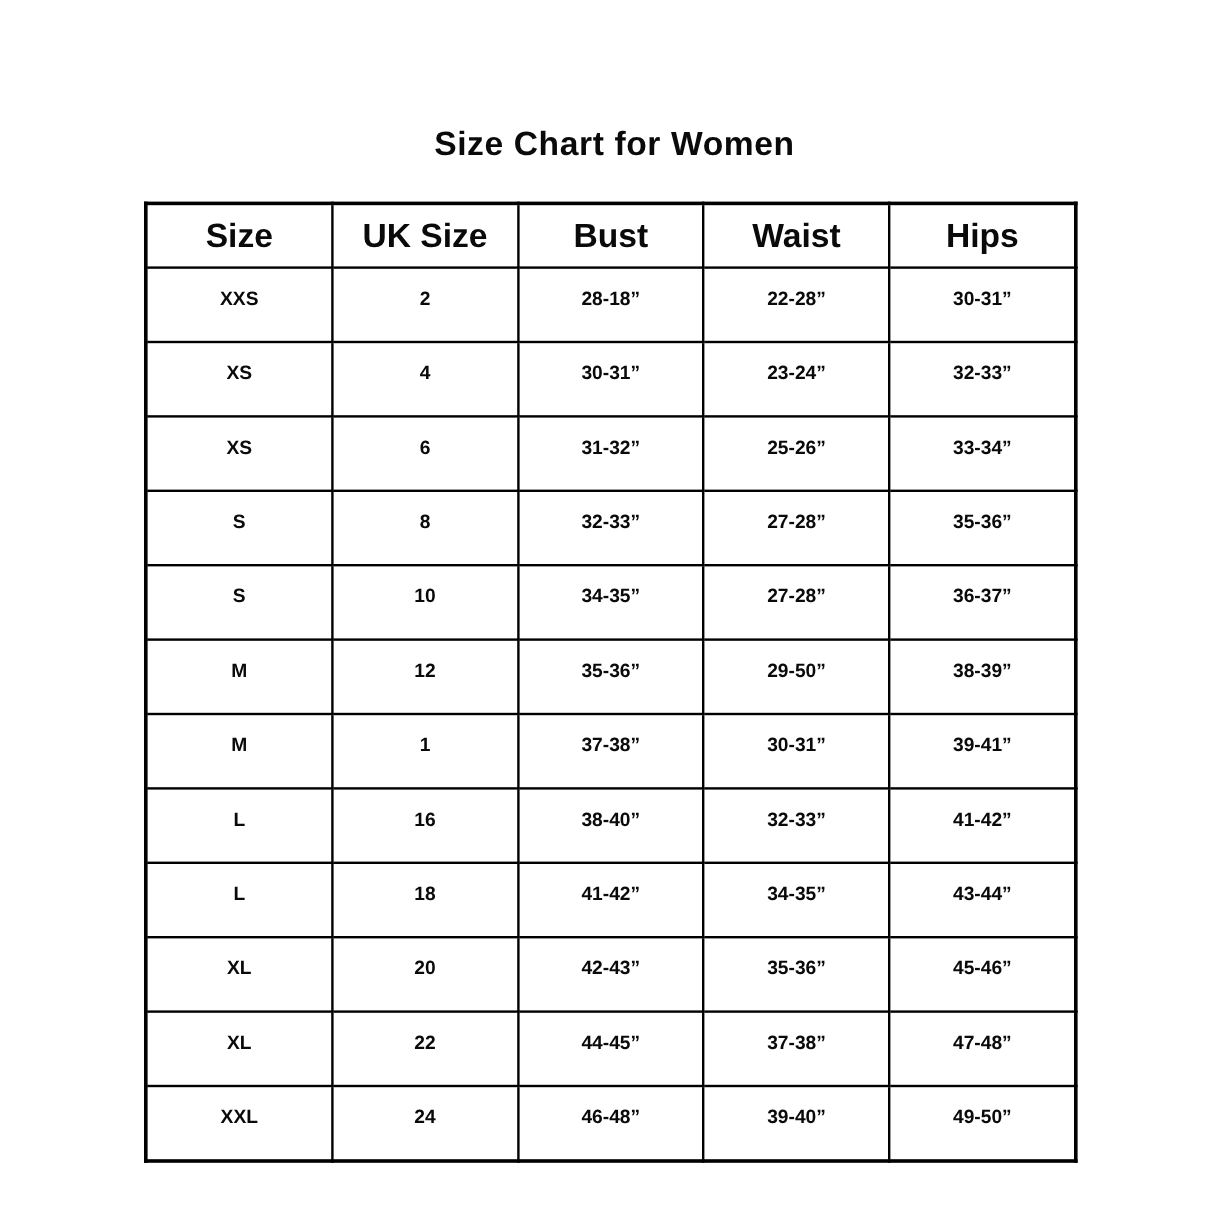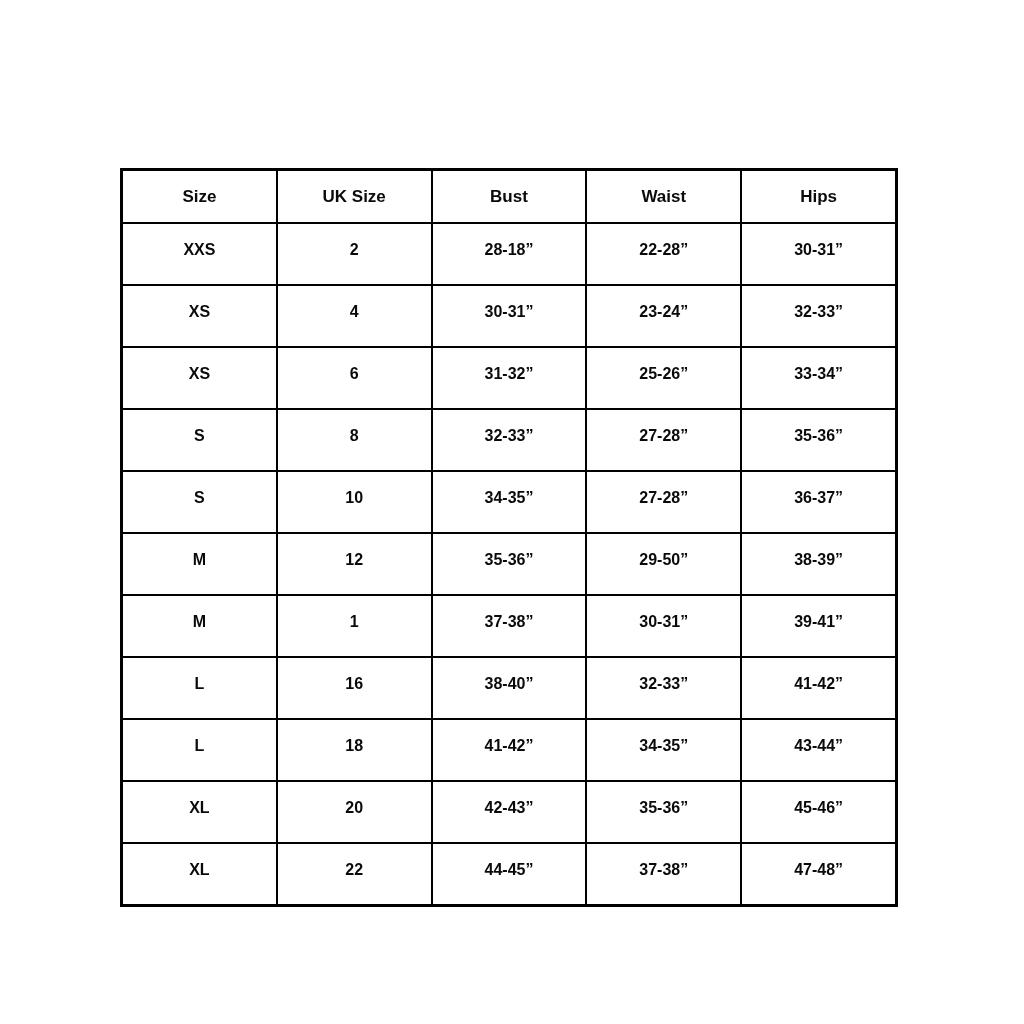--- a/index.html
+++ b/index.html
@@ -44,32 +44,33 @@
     text-align: center;
     vertical-align: middle;
     color: #0a0a0a;
     font-weight: bold;
     padding: 0;
     width: 20%;
     overflow: hidden;
   }
   table.size-chart th {
     height: 51px;
-    font-size: 17px;
+    font-size: 28px;
   }
   table.size-chart td {
     height: 52px;
     font-size: 16px;
     padding-bottom: 8px;
   }
 </style>
 </head>
 <body>
 
 <div class="canvas">
+  <h1 class="page-title">Size Chart for Women</h1>
 
   <table class="size-chart">
     <thead>
       <tr>
           <th>Size</th>
           <th>UK Size</th>
           <th>Bust</th>
           <th>Waist</th>
           <th>Hips</th>
         </tr>
@@ -145,15 +146,22 @@
           <td>35-36”</td>
           <td>45-46”</td>
         </tr>
         <tr>
           <td>XL</td>
           <td>22</td>
           <td>44-45”</td>
           <td>37-38”</td>
           <td>47-48”</td>
         </tr>
+        <tr>
+          <td>XXL</td>
+          <td>24</td>
+          <td>46-48”</td>
+          <td>39-40”</td>
+          <td>49-50”</td>
+        </tr>
       </tbody>
   </table>
 </div>
 
 </body></html>

